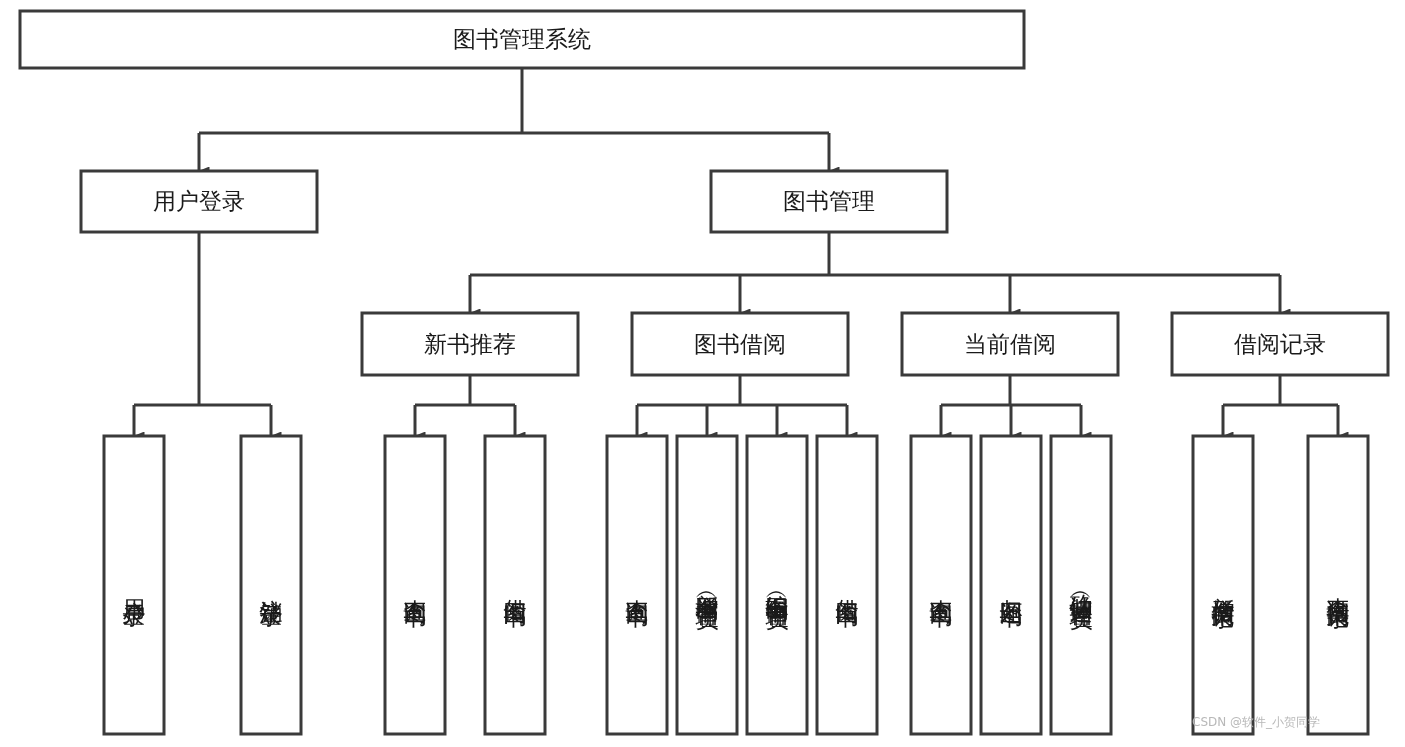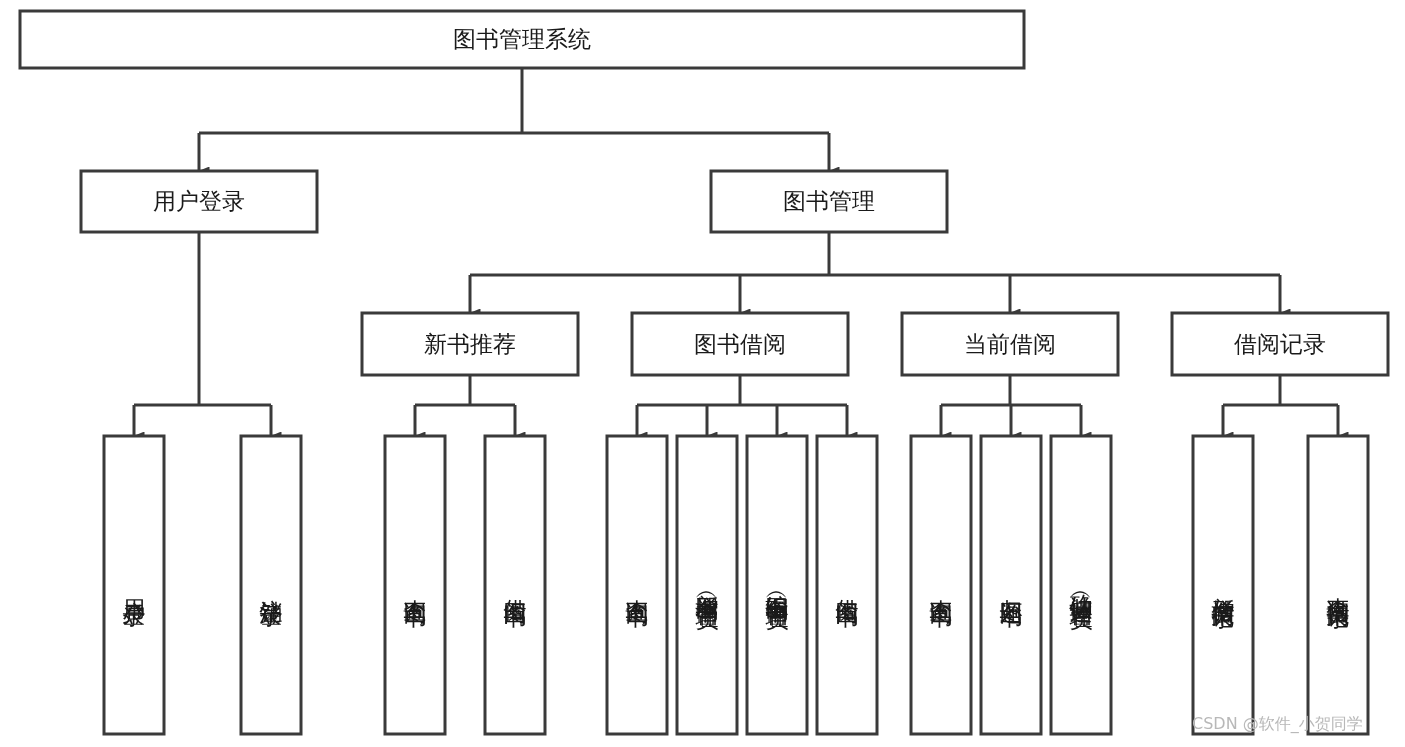--- a/index.html
+++ b/index.html
@@ -54,21 +54,21 @@
     font-size: 23px;
     line-height: 1.0;
     letter-spacing: 2px;
     color: #1a1a1a;
     white-space: nowrap;
     pointer-events: none;
   }
   .watermark {
     position: absolute;
     font-family: "DejaVu Sans", "Liberation Sans", sans-serif;
-    font-size: 16px;
+    font-size: 12px;
     color: #b8b8b8;
     white-space: nowrap;
   }
 </style>
 </head>
 <body>
 
 <div id="diagram-root">
 
   <svg class="diagram" viewBox="0 0 1405 747">

